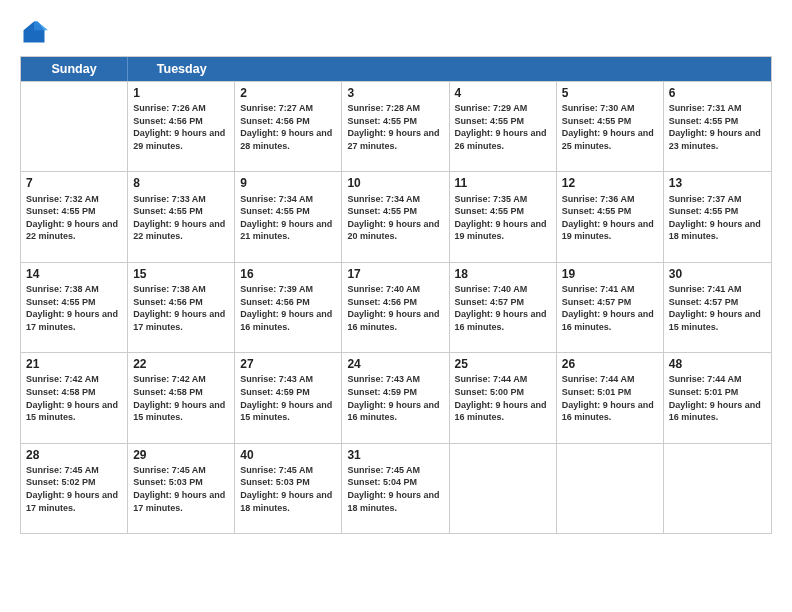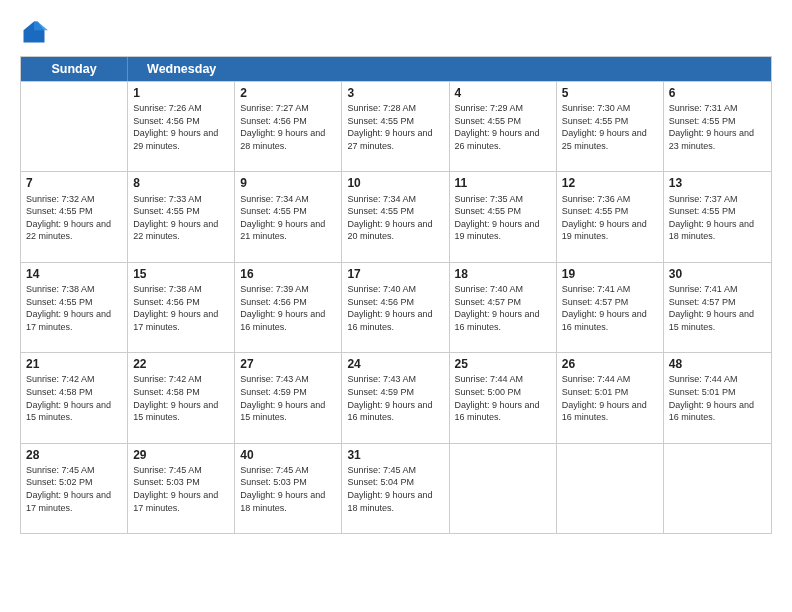--- a/index.html
+++ b/index.html
@@ -100,20 +100,21 @@
       font-size: 12px;
       font-weight: bold;
       color: #222;
       display: block;
       margin-bottom: 1px;
     }
     .cal-cell .info {
       font-size: 9px;
       color: #333;
       line-height: 1.4;
+      font-weight: bold;
     }
   </style>
 </head>
 <body>
 
 <div class="page">
   <div class="header">
     <div class="logo">
       <svg class="logo-icon" viewBox="0 0 32 32">
         <polygon points="16,4 28,14 28,28 4,28 4,14" fill="#1a6bbf"></polygon>
@@ -129,21 +130,21 @@
     </div>
     <div class="title-block">
       <div class="month-title"></div>
       <div class="location"></div>
     </div>
   </div>
 
   <div class="calendar">
     <div class="cal-header">
     <div class="cal-header-cell">Sunday</div>
-        <div class="cal-header-cell">Wednesday</div>
+        <div class="cal-header-cell">Tuesday</div>
       </div>
     <div class="cal-body">
     <div class="cal-row">
           <div class="cal-cell empty"></div>
           <div class="cal-cell">
             <span class="day-num">1</span>
             <div class="info">Sunrise: 7:26 AM<br>Sunset: 4:56 PM<br>Daylight: 9 hours and 29 minutes.</div>
           </div>
           <div class="cal-cell">
             <span class="day-num">2</span>

